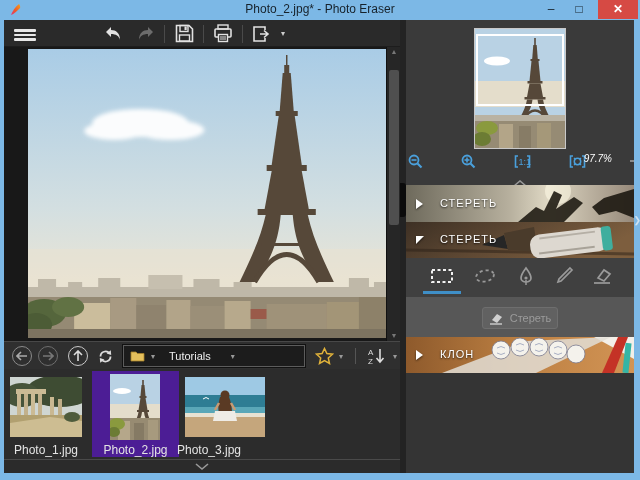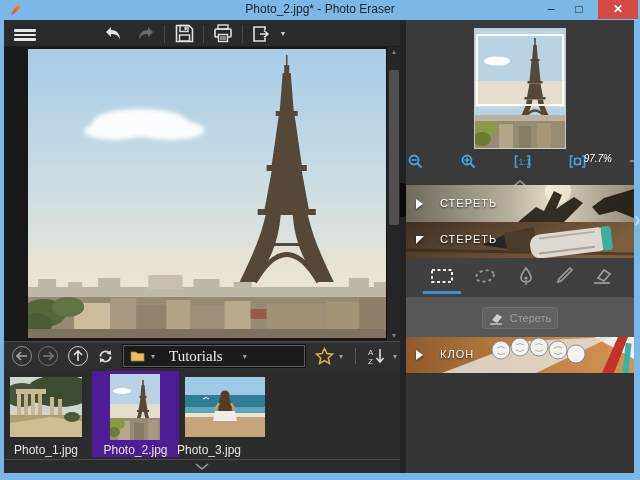--- a/index.html
+++ b/index.html
@@ -30,21 +30,21 @@
   .vscroll{position:absolute;right:0;top:0;width:14px;height:294px;background:#262626;border-left:1px solid #111;}
   .vscroll .arr{position:absolute;left:0;width:14px;height:10px;color:#777;font-size:7px;text-align:center;line-height:10px;}
   .vscroll .thumb{position:absolute;left:2px;width:10px;top:23px;height:155px;background:#4f4f4f;border-radius:2px;}
   
   .navbar{position:absolute;left:0;top:321px;width:396px;height:28px;background:#2f2f2f;border-top:1px solid #484848;}
   .circ-btn{position:absolute;top:4px;width:20px;height:20px;border:1.5px solid #8a8a8a;border-radius:50%;
             display:flex;align-items:center;justify-content:center;}
   .flat-btn{position:absolute;top:4px;width:22px;height:20px;display:flex;align-items:center;justify-content:center;}
   .folder-box{position:absolute;left:119px;top:3px;width:182px;height:22px;background:#1c1c1c;
               border:1px solid #5c5c5c;box-shadow:0 0 0 1px #111;display:flex;align-items:center;padding:0 6px;gap:6px;}
-  .folder-name{color:#eee;font-size:15px;font-family:Liberation Serif, serif;}
+  .folder-name{color:#eee;font-size:11px;}
   .chev{color:#999;font-size:8px;}
   
   .filmstrip{position:absolute;left:0;top:349px;width:396px;height:90px;background:#2c2c2c;}
   .thumb-label{position:absolute;font-size:12px;color:#e4e4e4;text-align:center;}
   .sel-block{position:absolute;left:88px;top:2px;width:87px;height:86px;background:#4c1d95;}
   .stripfoot{position:absolute;left:0;top:439px;width:396px;height:14px;border-top:1px solid #4a4a4a;}
   .stripfoot svg{position:absolute;left:50%;margin-left:-7px;top:3px;}
   
   .right-sec{position:absolute;left:396px;top:0;width:234px;height:453px;background:#3a3a3a;}
   .vsep{position:absolute;left:0;top:0;width:6px;height:453px;background:#232323;}

